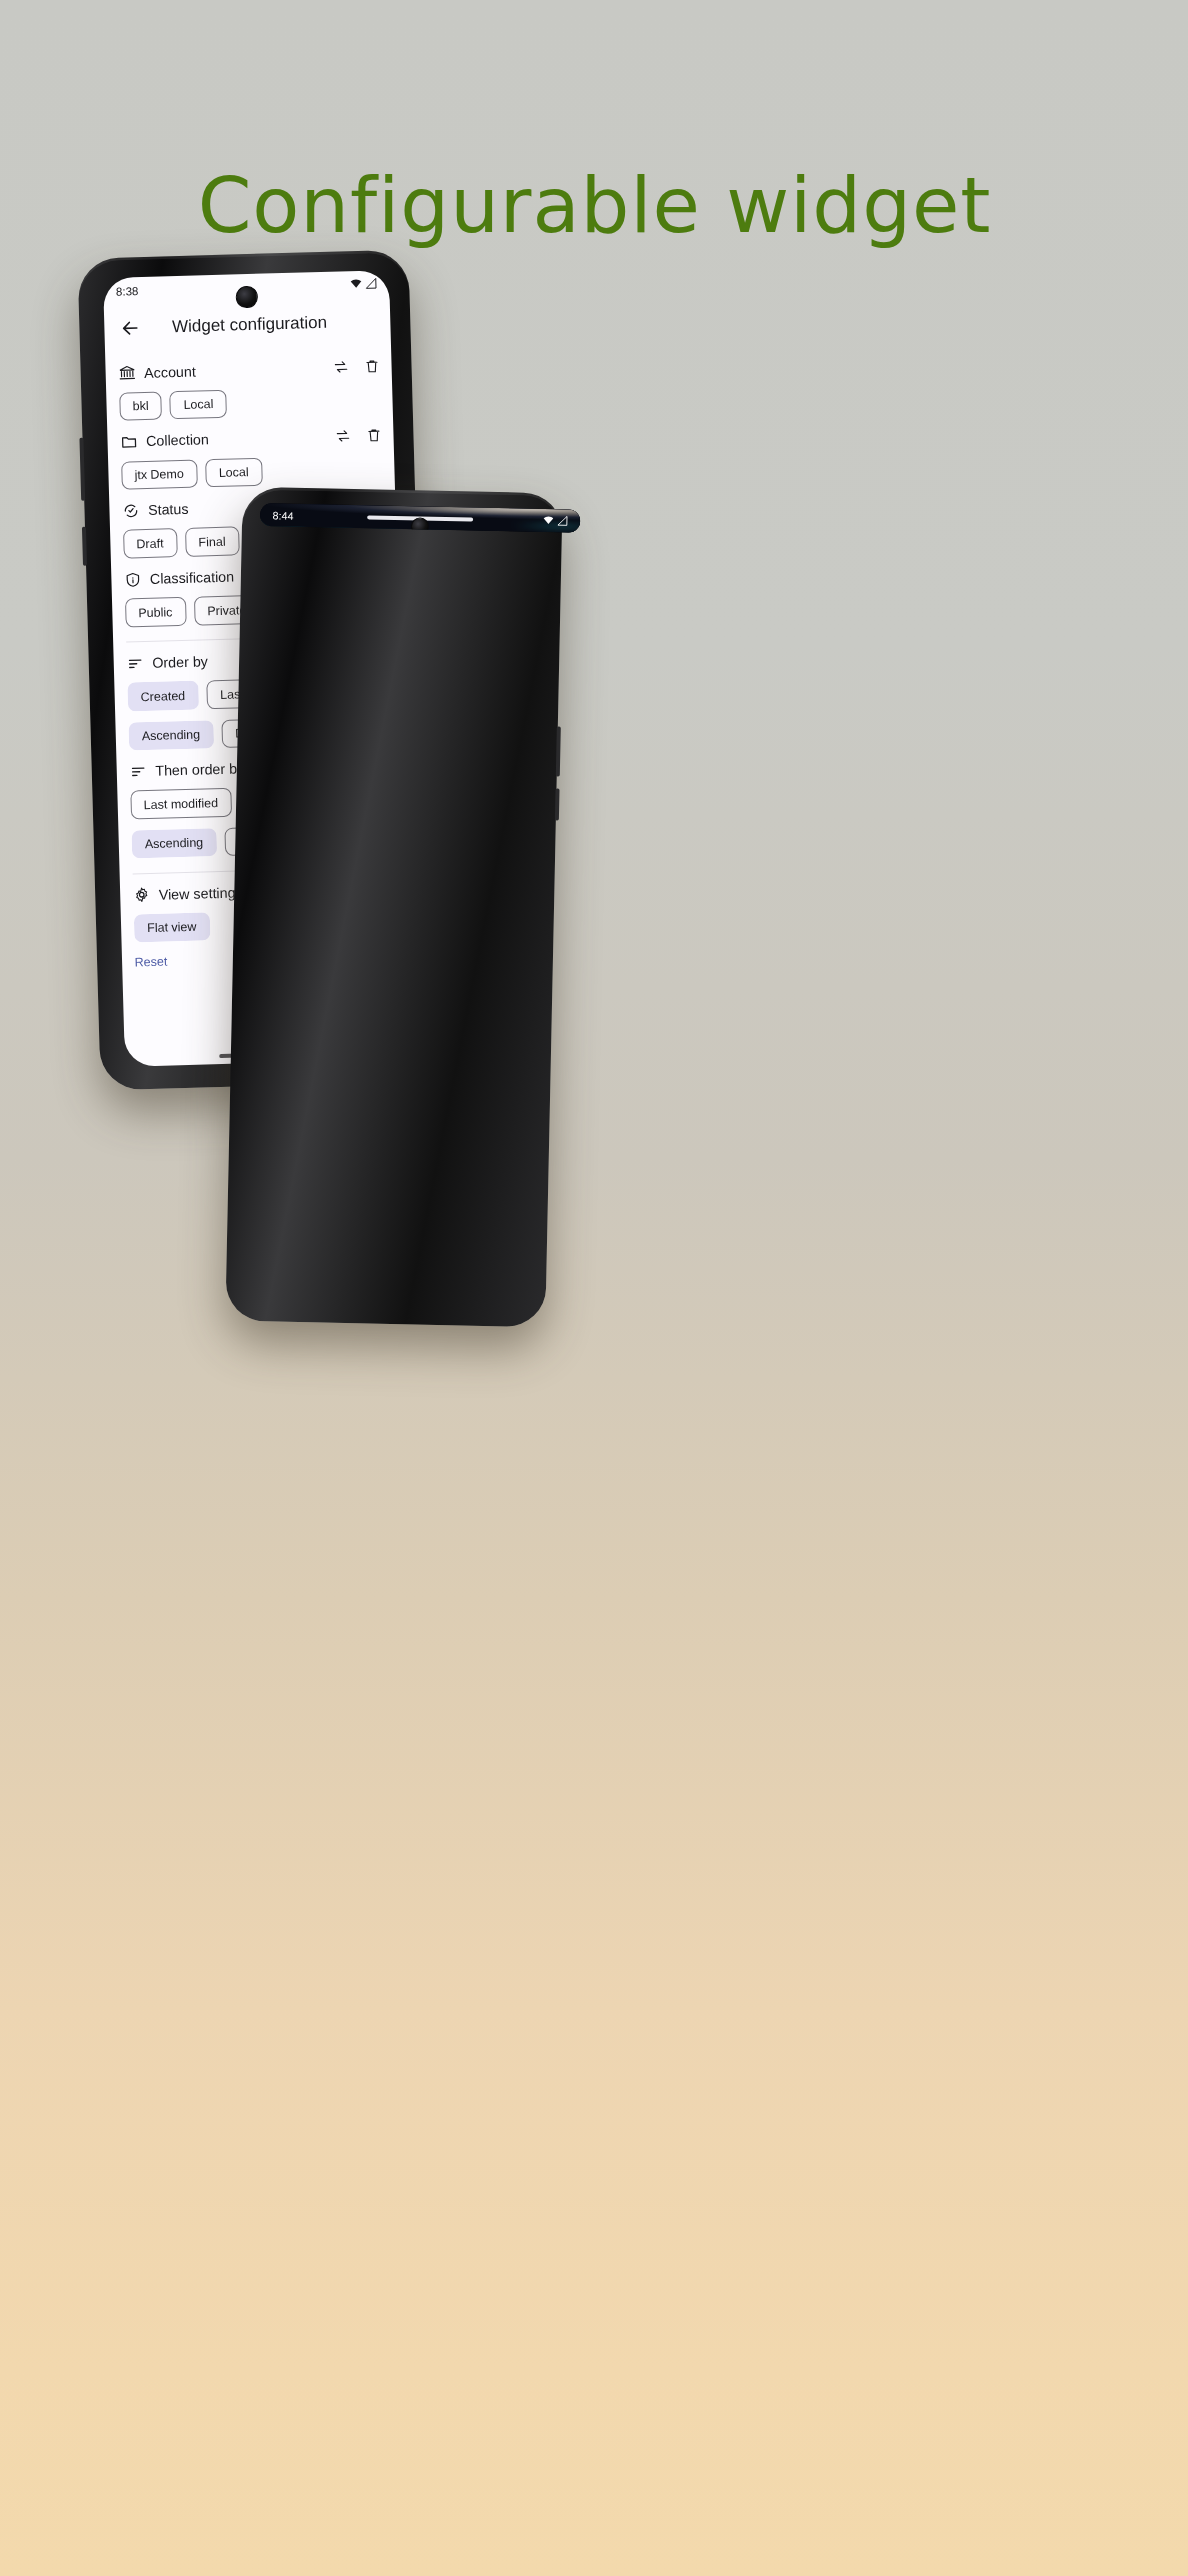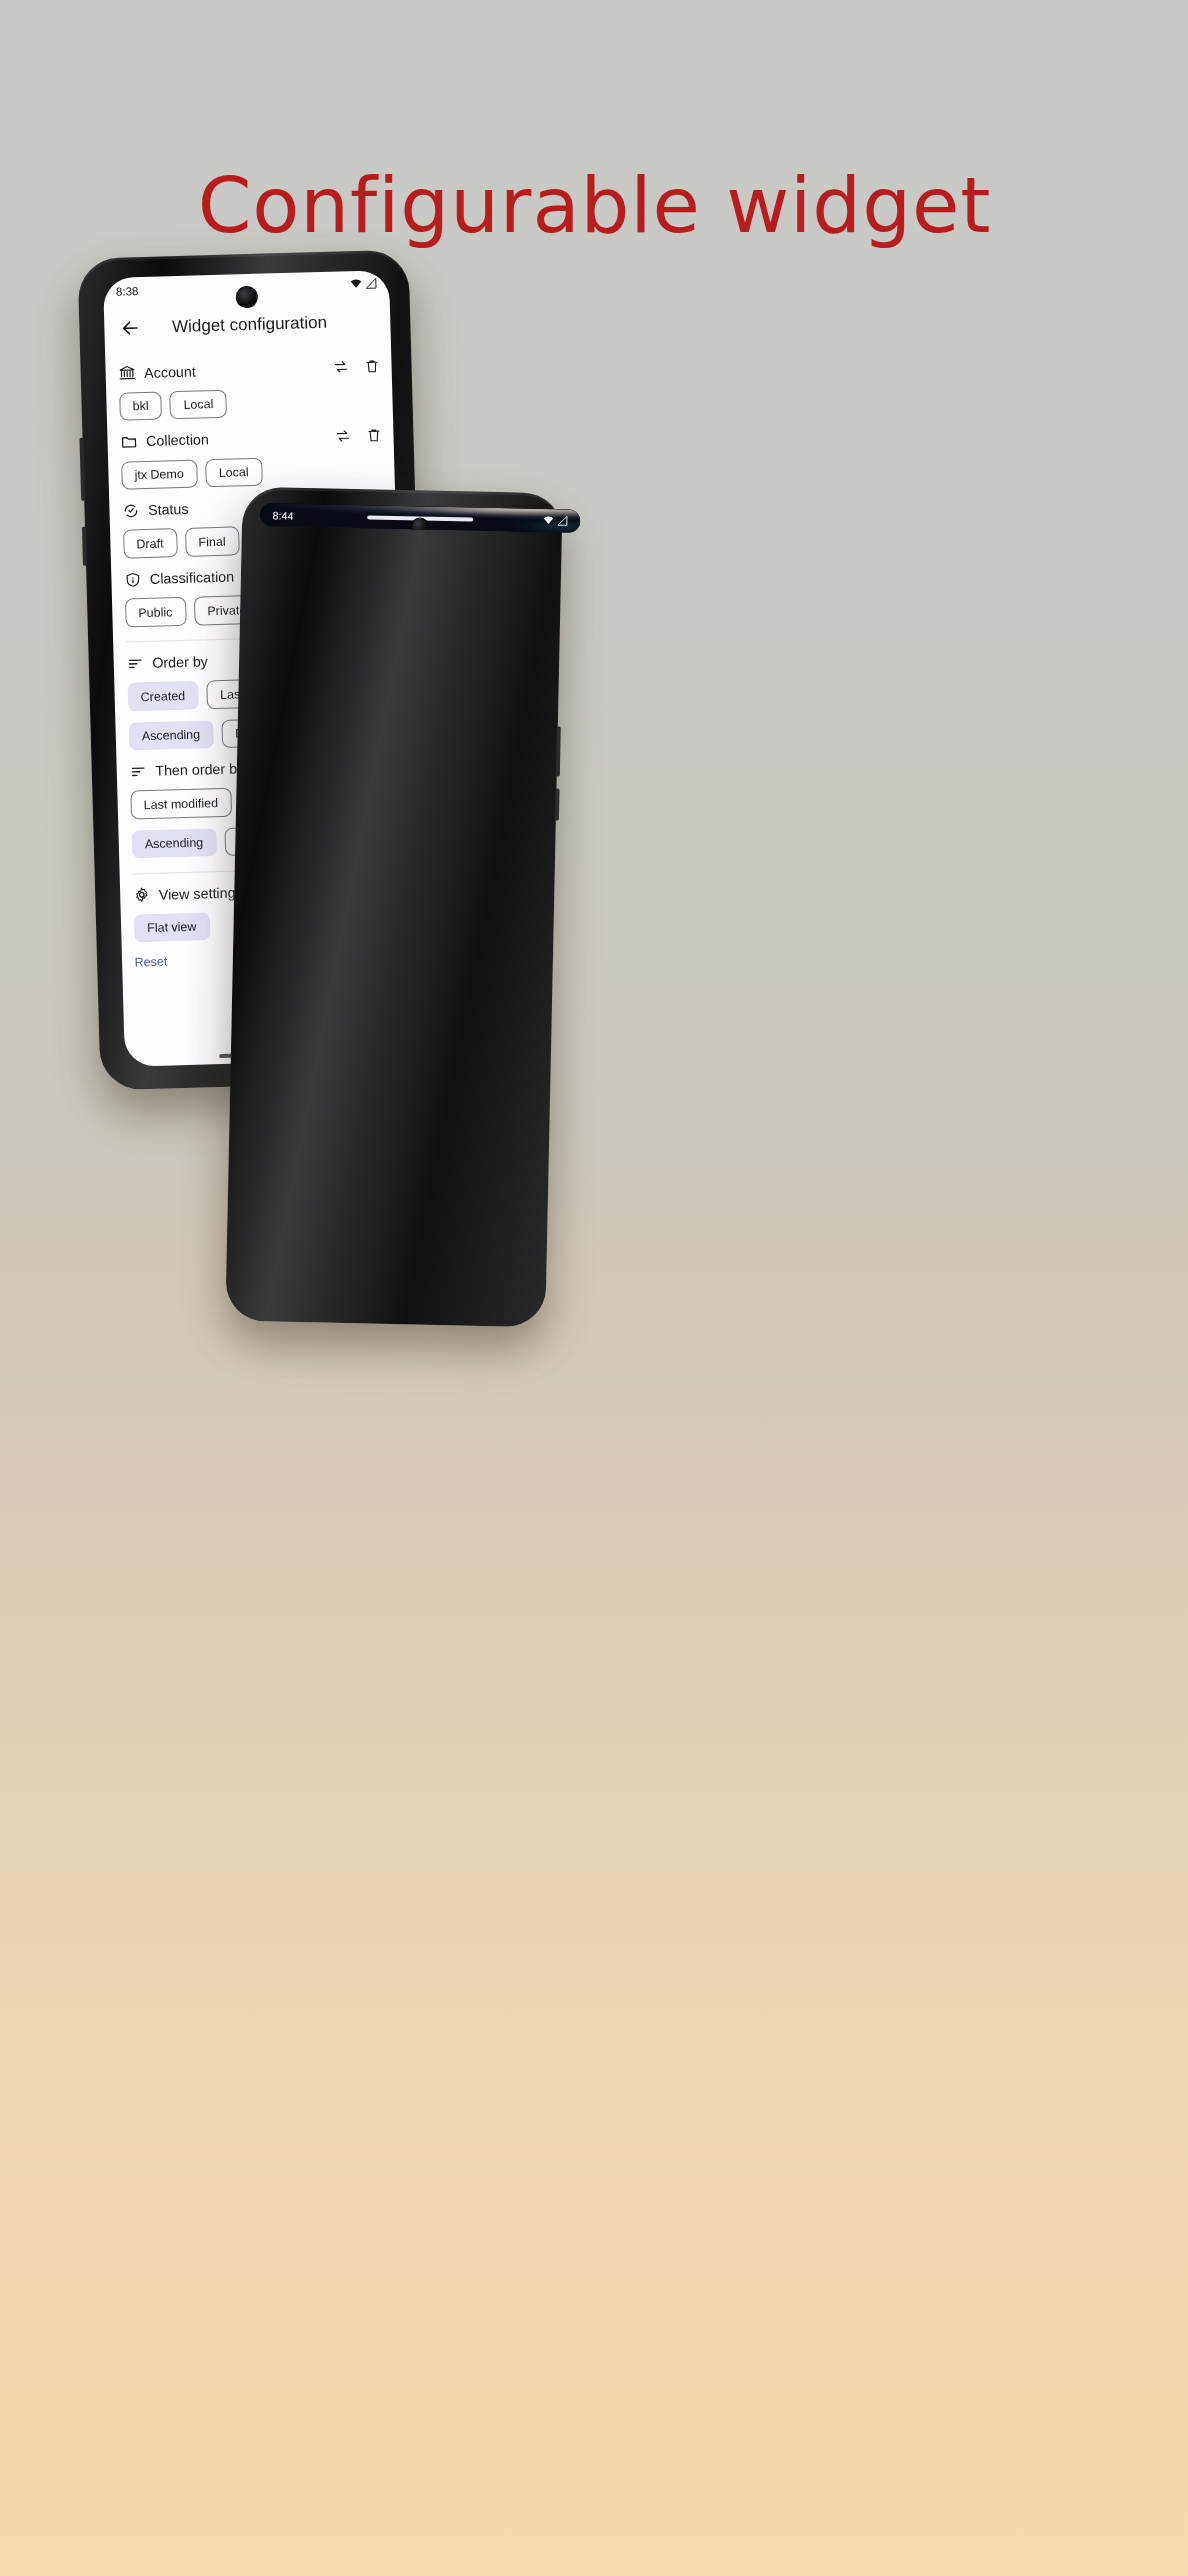--- a/index.html
+++ b/index.html
@@ -8,21 +8,21 @@
     font-family: "Liberation Sans", sans-serif;
     background: linear-gradient(180deg,#c8c9c4 0%, #c9cac5 25%, #ccc7bc 45%, #dccdb4 62%, #edd5b2 78%, #f2d8ae 92%, #f3d9ac 100%);
     position:relative;
   }
 
   
   #headline {
     position:absolute; top:161px; left:0; width:100%;
     text-align:center;
     font-size:77px; font-weight:400; letter-spacing:0.9px;
-    color:#b91c1c; font-family:"DejaVu Sans", sans-serif;
+    color:#4d7c0f; font-family:"DejaVu Sans", sans-serif;
   }
 
   
   .phone { position:absolute; }
   .bezel {
     position:absolute; inset:0;
     background:linear-gradient(100deg,#2c2c2e 0%,#0b0b0c 18%,#3a3a3c 40%,#111 70%,#2a2a2c 100%);
     border-radius:41px;
     box-shadow:0 23px 45px rgba(60,50,35,.45), 0 2.7px 0 rgba(255,255,255,.08) inset;
   }

